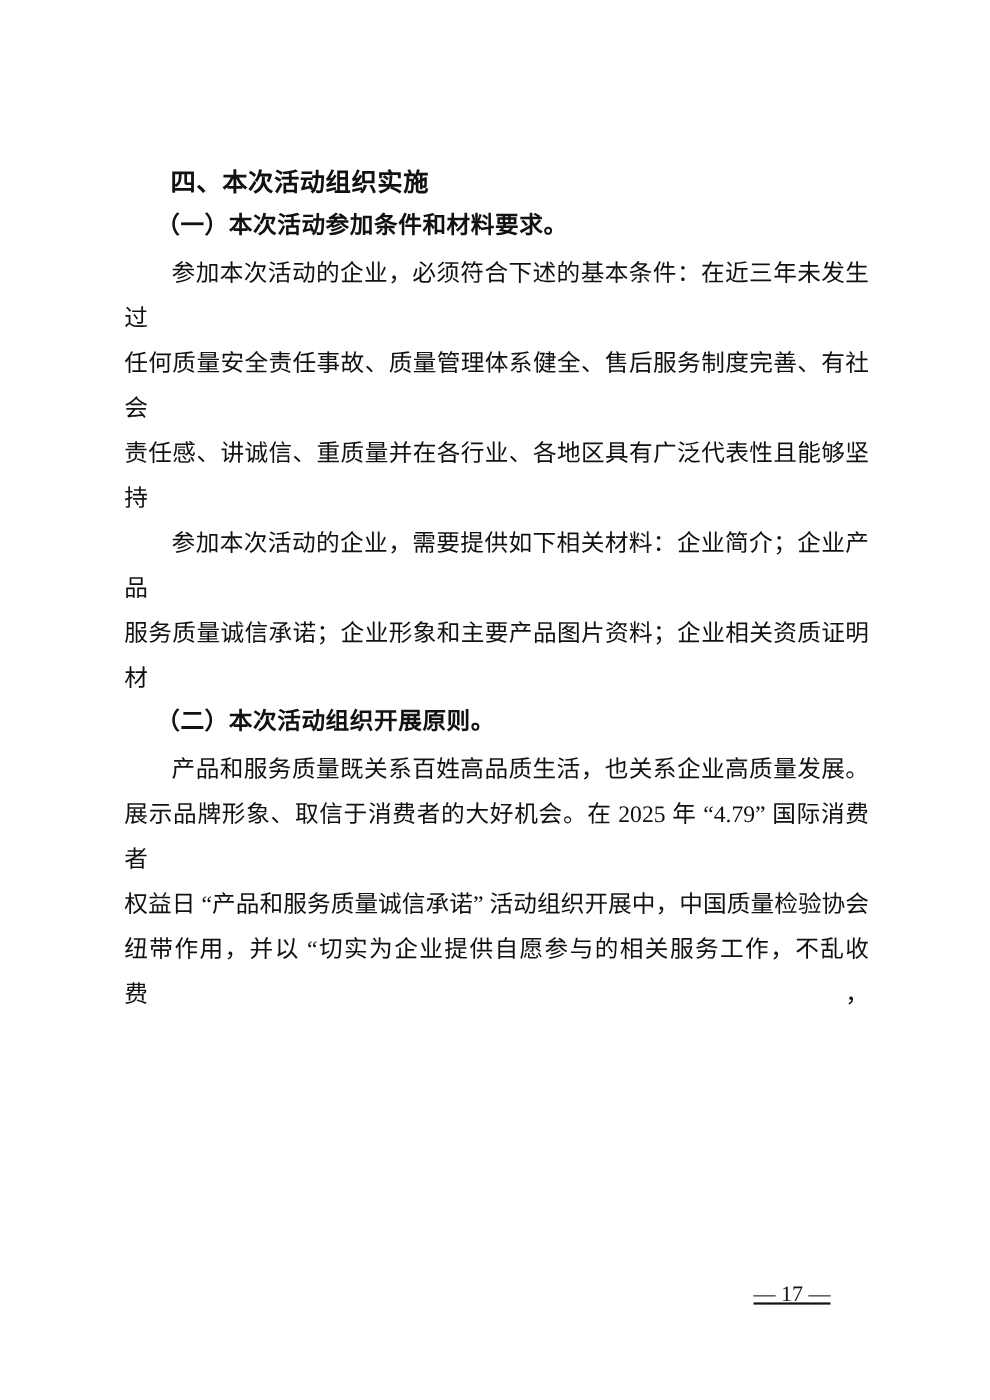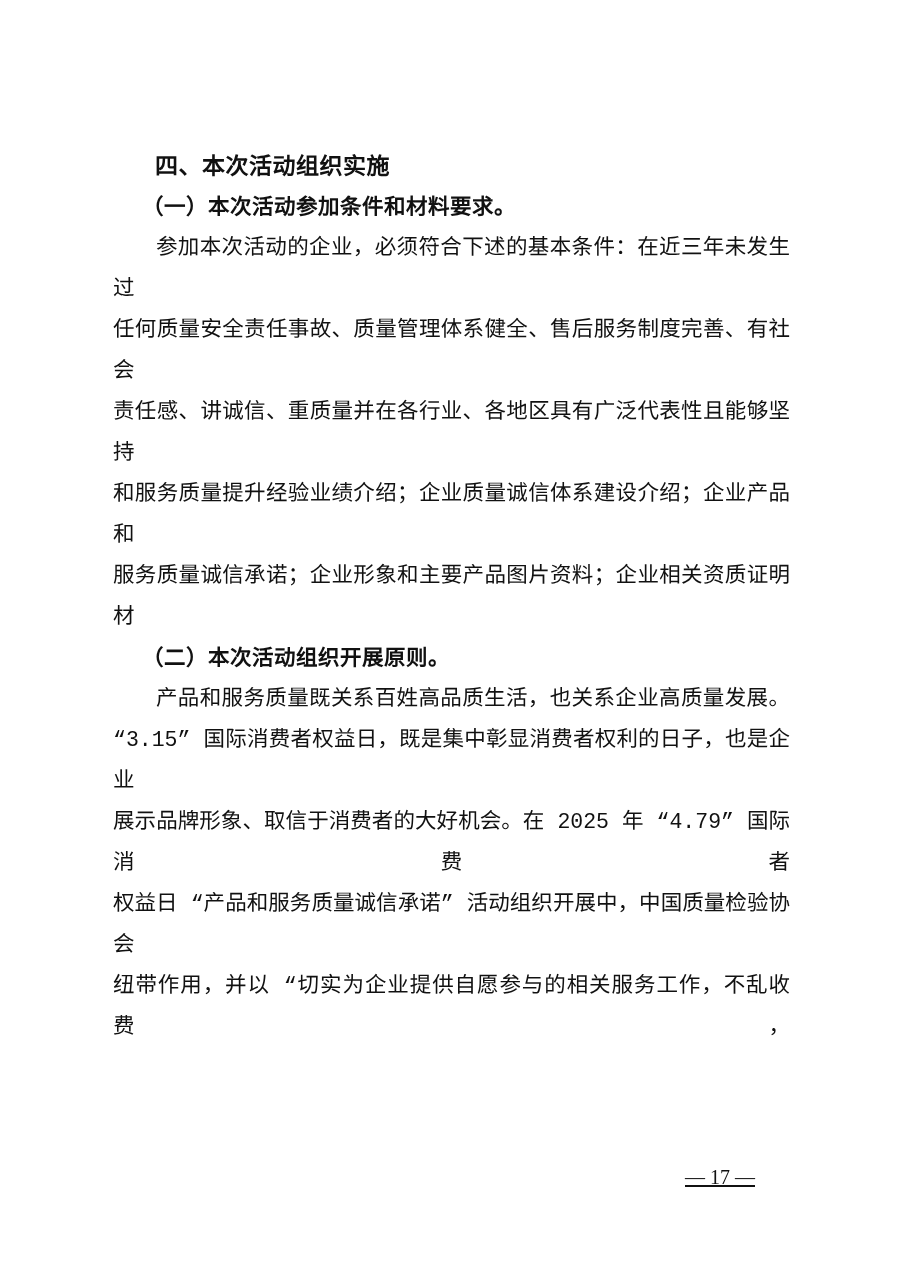--- a/index.html
+++ b/index.html
@@ -16,21 +16,21 @@
     overflow: hidden;
     color: #111111;
   }
   .doc {
     position: absolute;
     left: 113px;
     right: 110px;
     top: 130px;
   }
   .line {
-    font-family: Liberation Mono, monospace;
+    font-family: Liberation Serif, serif;
     font-size: 21.5px;
     line-height: 41px;
     color: #111111;
     text-align: justify;
     text-align-last: justify;
     text-justify: inter-character;
     white-space: normal;
   }
   .line.indent {
     text-indent: 2em;
@@ -41,21 +41,21 @@
   .line.h1 {
     font-family: "Liberation Sans", "DejaVu Sans", sans-serif;
     font-weight: bold;
     font-size: 23px;
     letter-spacing: 0.5px;
     text-indent: 42px;
     text-align: left;
     text-align-last: left;
   }
   .line.h2 {
-    font-family: Liberation Serif, serif;
+    font-family: Liberation Mono, monospace;
     font-weight: bold;
     font-size: 21.5px;
     letter-spacing: 0.5px;
     text-indent: 29px;
     text-align: left;
     text-align-last: left;
   }
   .page-number {
     position: absolute;
     top: 1150px;
@@ -70,25 +70,24 @@
 </head>
 <body>
 
 <div class="page">
   <main class="doc" id="doc-content">
       <div class="line h1">四、本次活动组织实施</div>
       <div class="line h2">（一）本次活动参加条件和材料要求。</div>
       <div class="line indent">参加本次活动的企业，必须符合下述的基本条件：在近三年未发生过</div>
       <div class="line">任何质量安全责任事故、质量管理体系健全、售后服务制度完善、有社会</div>
       <div class="line">责任感、讲诚信、重质量并在各行业、各地区具有广泛代表性且能够坚持</div>
-      <div class="line">和服务质量提升经验业绩介绍；企业质量诚信体系建设介绍；企业产品和</div>
+      <div class="line indent">参加本次活动的企业，需要提供如下相关材料：企业简介；企业产品</div>
       <div class="line">服务质量诚信承诺；企业形象和主要产品图片资料；企业相关资质证明材</div>
       <div class="line h2">（二）本次活动组织开展原则。</div>
       <div class="line indent">产品和服务质量既关系百姓高品质生活，也关系企业高质量发展。</div>
-      <div class="line">“3.15” 国际消费者权益日，既是集中彰显消费者权利的日子，也是企业</div>
       <div class="line">展示品牌形象、取信于消费者的大好机会。在 2025 年 “4.79” 国际消费者</div>
       <div class="line">权益日 “产品和服务质量诚信承诺” 活动组织开展中，中国质量检验协会</div>
       <div class="line">纽带作用，并以 “切实为企业提供自愿参与的相关服务工作，不乱收费，</div>
     </main>
   <div class="page-number">
     <span>— 17 —</span>
   </div>
 </div>
 
 </body></html>

